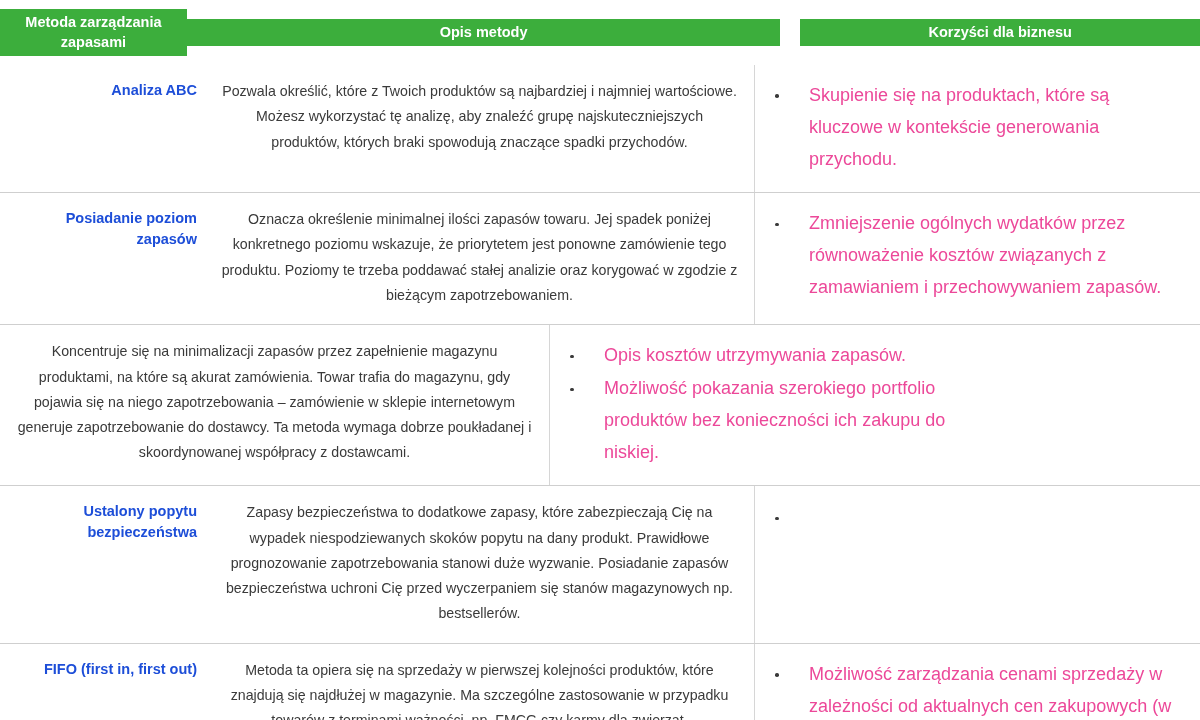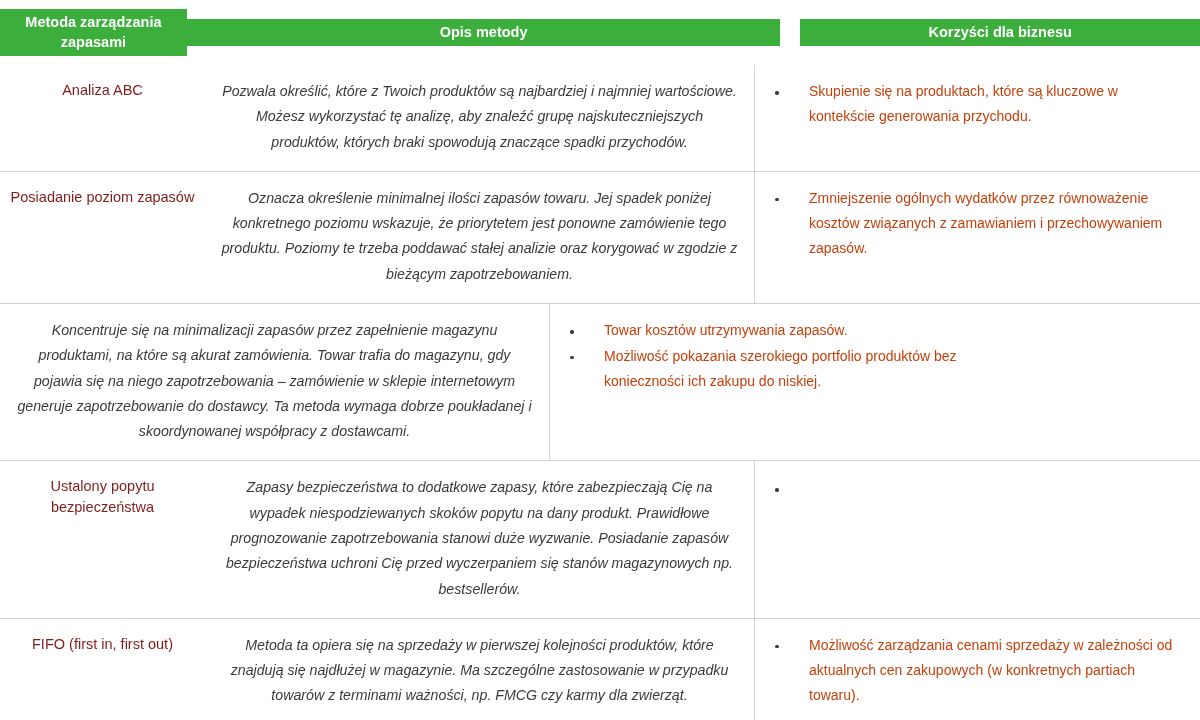--- a/index.html
+++ b/index.html
@@ -57,43 +57,42 @@
   }
   .tr:first-child { border-top: none; }
 
   .td {
     box-sizing: border-box;
     padding: 14px 8px 16px 8px;
   }
 
   .td.col-method {
     width: 205px;
-    font-weight: normal;
+    font-weight: bold;
     font-size: 14.5px;
     line-height: 1.45;
-    text-align: center;
-    color: #7f1d1d;
+    text-align: right;
+    color: #1d4ed8;
     padding-top: 15px;
   }
   .td.col-desc {
     width: 550px;
     font-size: 14.2px;
     line-height: 1.78;
     text-align: center;
     color: #3a3a3a;
     border-right: 1px solid #d6d6d6;
     padding-left: 16px;
     padding-right: 16px;
-    font-style: italic;
   }
   .td.col-benefit {
     width: 445px;
-    font-size: 14px;
+    font-size: 18px;
     line-height: 1.78;
-    color: #c2410c;
+    color: #ec4899;
     padding-left: 12px;
     padding-right: 26px;
   }
 
   
   ul.bullets {
     list-style: none;
     margin: 0;
     padding: 0;
   }
@@ -139,21 +138,21 @@
         <div class="td col-benefit">
           <ul class="bullets">
             <li><span class="bullet-dot"></span><span>Zmniejszenie ogólnych wydatków przez równoważenie kosztów związanych z zamawianiem i przechowywaniem zapasów.</span></li>
           </ul>
         </div>
       </div>
       <div class="tr">
         <div class="td col-desc">Koncentruje się na minimalizacji zapasów przez zapełnienie magazynu produktami, na które są akurat zamówienia. Towar trafia do magazynu, gdy pojawia się na niego zapotrzebowania – zamówienie w sklepie internetowym generuje zapotrzebowanie do dostawcy. Ta metoda wymaga dobrze poukładanej i skoordynowanej współpracy z dostawcami.</div>
         <div class="td col-benefit">
           <ul class="bullets">
-            <li><span class="bullet-dot"></span><span>Towar kosztów utrzymywania zapasów.</span></li>
+            <li><span class="bullet-dot"></span><span>Opis kosztów utrzymywania zapasów.</span></li>
             <li><span class="bullet-dot"></span><span>Możliwość pokazania szerokiego portfolio produktów bez konieczności ich zakupu do niskiej.</span></li>
           </ul>
         </div>
       </div>
       <div class="tr">
         <div class="td col-method">Ustalony popytu bezpieczeństwa</div>
         <div class="td col-desc">Zapasy bezpieczeństwa to dodatkowe zapasy, które zabezpieczają Cię na wypadek niespodziewanych skoków popytu na dany produkt. Prawidłowe prognozowanie zapotrzebowania stanowi duże wyzwanie. Posiadanie zapasów bezpieczeństwa uchroni Cię przed wyczerpaniem się stanów magazynowych np. bestsellerów.</div>
         <div class="td col-benefit">
           <ul class="bullets">
             <li><span class="bullet-dot"></span></li>

